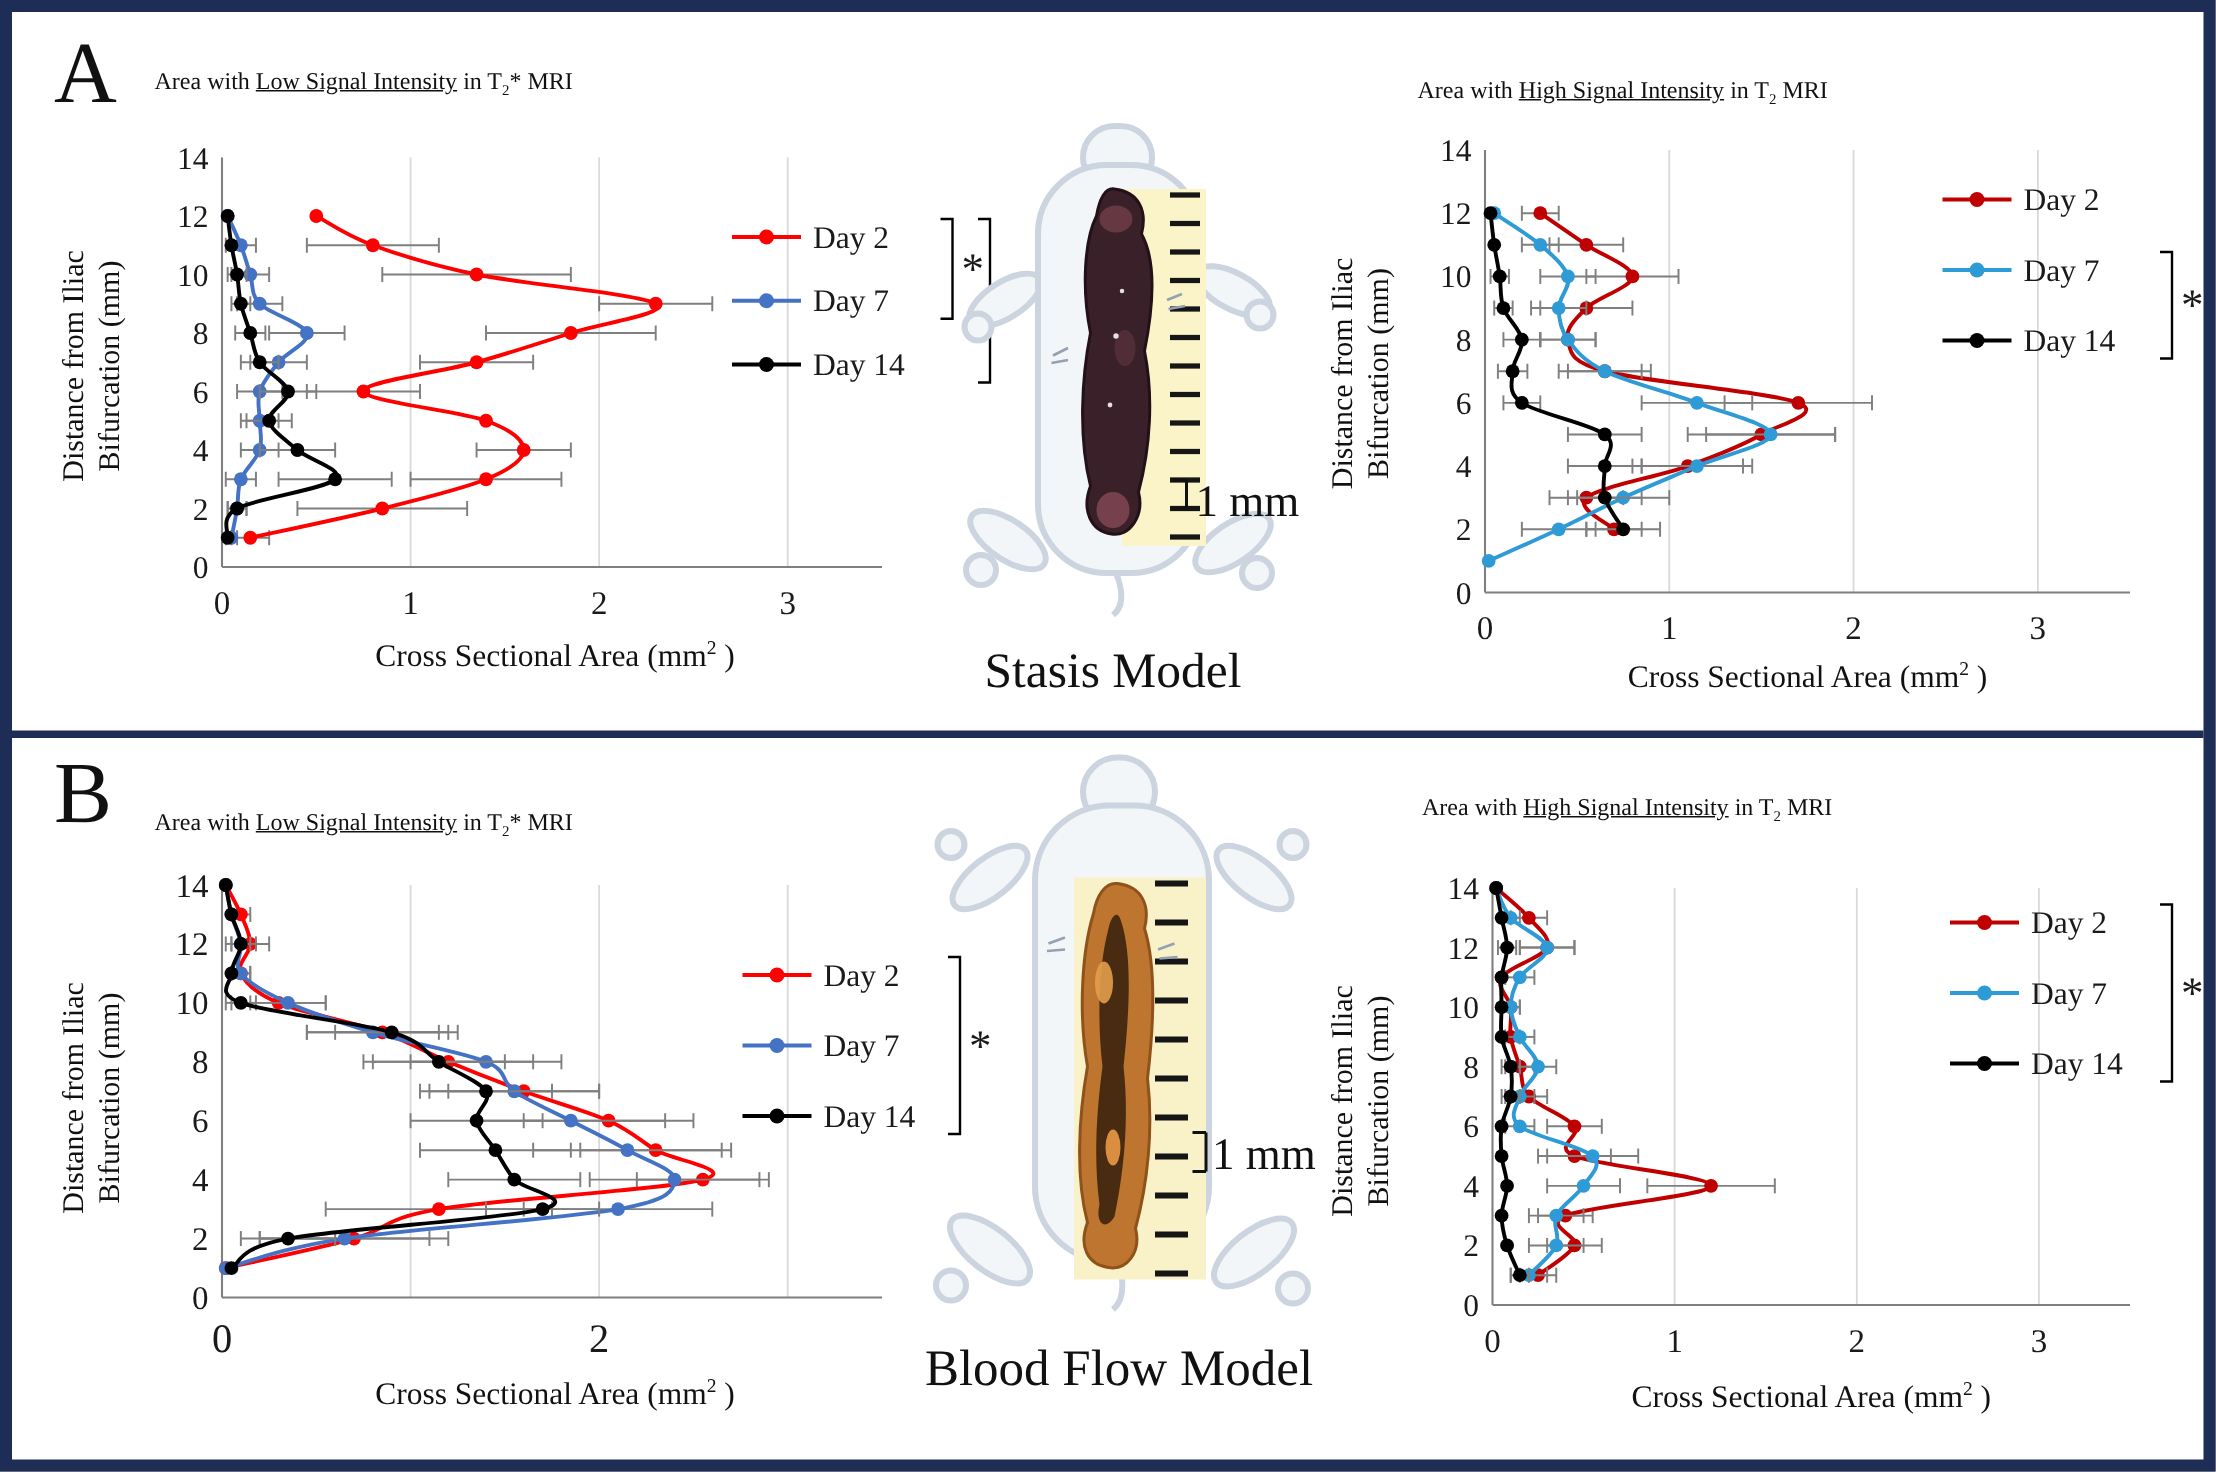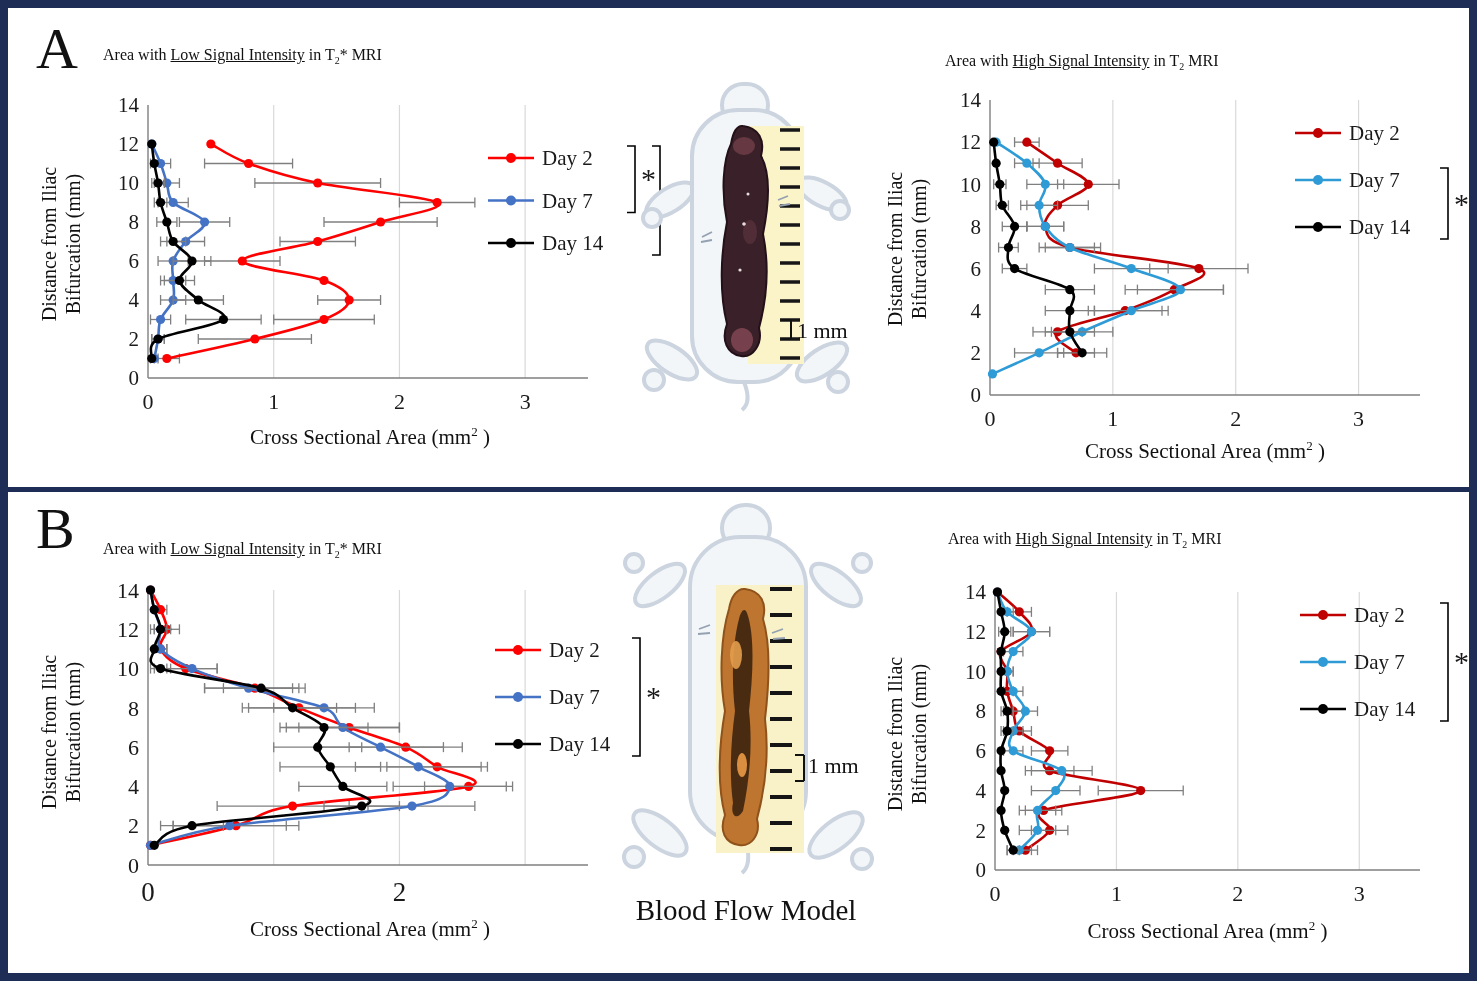--- a/index.html
+++ b/index.html
@@ -11,21 +11,21 @@
   .panel-letter{position:absolute;font-size:58px;line-height:1;}
   .chart-title{position:absolute;font-size:16px;white-space:nowrap;}
   .chart-title .u{text-decoration:underline;}
   sub,sup{font-size:0.62em;}
   .ylab{position:absolute;width:300px;height:52px;transform:rotate(-90deg);
         text-align:center;font-size:20px;line-height:1.18;}
   .xlab{position:absolute;text-align:center;font-size:21px;white-space:nowrap;}
   svg.plot{position:absolute;overflow:visible;}
   svg text{font-family:"Liberation Serif","DejaVu Serif",serif;fill:#1a1a1a;}
   .model-label{position:absolute;text-align:center;font-size:33px;white-space:nowrap;}
-  .scale-label{position:absolute;font-size:22px;white-space:nowrap;}
+  .scale-label{position:absolute;font-size:30px;white-space:nowrap;}
 </style>
 </head>
 <body>
 
 <div class="frame">
   <div class="white-bg"></div>
   <div class="divider"></div>
 
   <section class="panel">
     <div class="panel-letter" style="left:36px;top:20px">A</div>
@@ -259,20 +259,21 @@
           <circle cx="108" cy="188" r="1.6" fill="#e7dede"></circle>
           <circle cx="116" cy="112" r="1.5" fill="#e7dede"></circle>
       </g>
       <g stroke="#93a1b1" stroke-width="1.8" fill="none">
         <path d="M80 150 l-10 5 m10 3 l-11 2"></path>
           <path d="M146 118 l10 -4 m-9 10 l11 -2"></path>
       </g>
       <path d="M150 238 h9 M159 238 v19 M150 257 h9" stroke="#111" stroke-width="2" fill="none"></path>
     </svg>
     <div class="scale-label" style="left:797px;top:318px">1 mm</div>
+    <div class="model-label" style="left:597px;top:430px;width:290px">Stasis Model</div>
 
     <div class="chart-title" style="left:945px;top:52px">
       <span>Area with </span><span class="u">High Signal Intensity</span><span> in T</span><sub>2</sub><span> MRI</span>
     </div>
     <div class="ylab" style="left:760px;top:223px">
       <span>Distance from Iliac</span><br>
       <span>Bifurcation (mm)</span>
     </div>
     <svg class="plot" style="left:925px;top:85px" width="544" height="395">
         <g>
@@ -688,21 +689,21 @@
         <ellipse cx="118" cy="150" rx="6" ry="14" fill="#e29d4d" opacity="0.9"></ellipse>
         <ellipse cx="124" cy="260" rx="5" ry="12" fill="#d98f3f"></ellipse>
       </g>
       <g stroke="#93a1b1" stroke-width="1.8" fill="none">
         <path d="M92 120 l-11 4 m11 4 l-12 1"></path>
           <path d="M154 128 l11 -4 m-10 10 l12 -1"></path>
       </g>
       <path d="M177 250 h9 M186 250 v26 M177 276 h9" stroke="#111" stroke-width="2" fill="none"></path>
     </svg>
     <div class="scale-label" style="left:808px;top:753px">1 mm</div>
-    <div class="model-label" style="left:586px;top:894px;width:320px;font-size:29px">Blood Flow Model</div>
+    <div class="model-label" style="left:586px;top:894px;width:320px;font-size:34px">Blood Flow Model</div>
 
     <div class="chart-title" style="left:948px;top:530px">
       <span>Area with </span><span class="u">High Signal Intensity</span><span> in T</span><sub>2</sub><span> MRI</span>
     </div>
     <div class="ylab" style="left:760px;top:708px">
       <span>Distance from Iliac</span><br>
       <span>Bifurcation (mm)</span>
     </div>
     <svg class="plot" style="left:925px;top:578px" width="544" height="330">
         <g>

